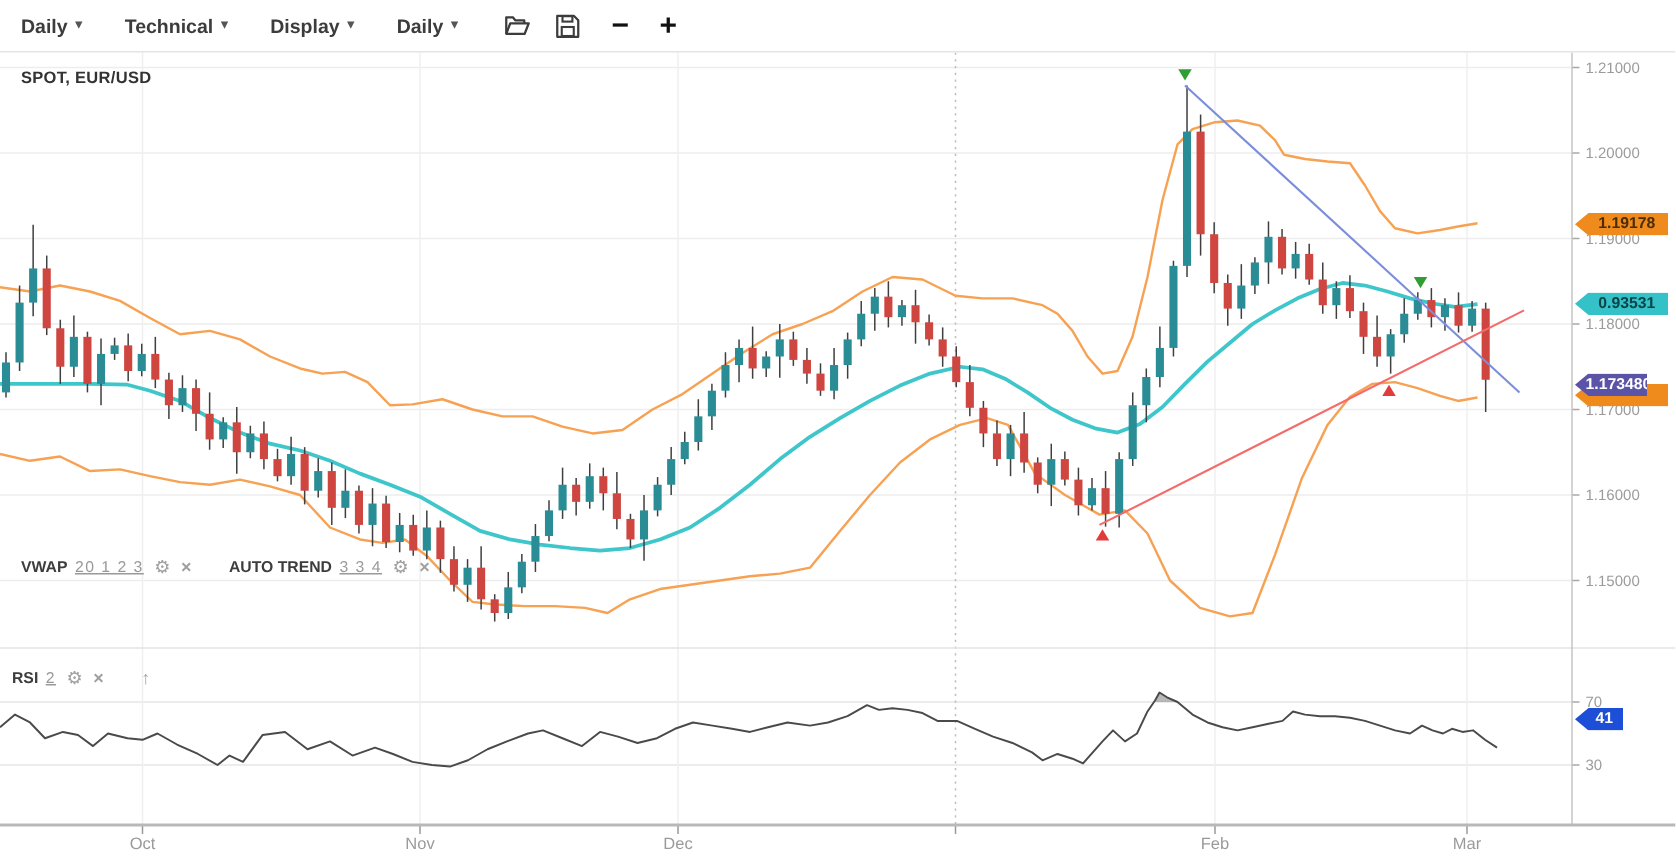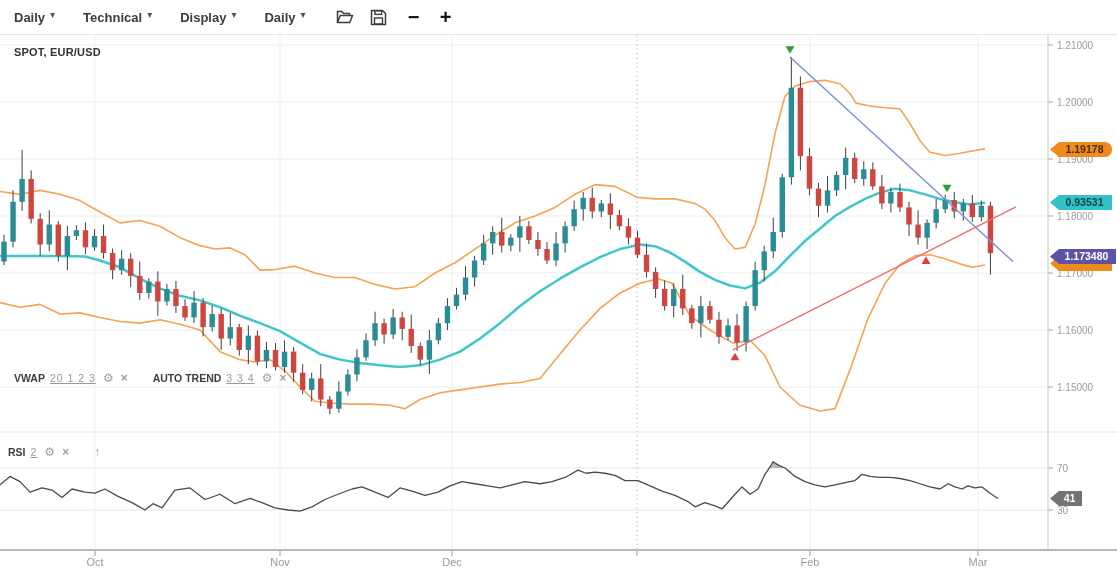--- a/index.html
+++ b/index.html
@@ -6,21 +6,21 @@
   body{
     width:1117px;height:571px;position:relative;overflow:hidden;background:#fff;
     font-family:"Liberation Sans","DejaVu Sans",sans-serif;
     -webkit-font-smoothing:antialiased;
   }
   
   #toolbar{
     position:absolute;left:0;top:0;width:1117px;height:35px;background:#fff;
     border-bottom:1px solid #e4e4e4;display:flex;align-items:center;padding-left:14px;box-sizing:border-box;
   }
-  .menu{display:flex;align-items:flex-start;margin-right:28px;cursor:pointer;}
+  .menu{display:flex;align-items:center;margin-right:28px;cursor:pointer;}
   .menu .mlabel{font-size:13px;font-weight:700;color:#3c3c3c;}
   .menu .caret{font-size:10px;color:#555;margin-left:5px;line-height:1;}
   .tool-icon{display:flex;align-items:center;justify-content:center;width:22px;height:22px;margin-right:12px;cursor:pointer;}
   .tool-icon svg{display:block;}
   .zoom-btn{font-size:20px;font-weight:700;color:#111;width:24px;text-align:center;margin-right:8px;cursor:pointer;line-height:22px;}
   
   #chart-svg{position:absolute;left:0;top:0;}
   #symbol-label{position:absolute;left:14px;top:46px;font-size:11px;font-weight:700;color:#333;letter-spacing:.2px;}
   .legend-row{position:absolute;display:flex;align-items:center;font-size:10.5px;color:#888;}
   #legend-overlays{left:14px;top:372px;}
@@ -389,17 +389,17 @@
 
 <div id="legend-rsi" class="legend-row">
   <span class="legend-name">RSI</span>
   <span class="legend-params">2</span>
   <span class="legend-icon">⚙</span>
   <span class="legend-icon close">×</span>
   <span class="legend-gap"></span>
   <span class="legend-icon">↑</span>
 </div>
 
-<div class="badge" style="top:142px;width:62px;background:#ef8a1c;color:#4a2d05;border-radius:7px;">1.19178</div>
+<div class="badge" style="top:142px;width:62px;background:#ef8a1c;color:#4a2d05;">1.19178</div>
 <div class="badge" style="top:195px;width:62px;background:#34c2c8;color:#074548;">0.93531</div>
 <div class="badge" style="top:256px;width:62px;background:#ef8a1c;color:#4a2d05;"></div>
-<div class="badge" style="top:249px;width:66px;background:#5b53a6;color:#fff;">1.173480</div>
-<div class="badge" style="top:491px;width:32px;background:#737373;color:#fff;">41</div>
+<div class="badge" style="top:249px;width:48px;background:#5b53a6;color:#fff;">1.173480</div>
+<div class="badge" style="top:472px;width:32px;background:#1d4ed8;color:#fff;">41</div>
 
 </body></html>

